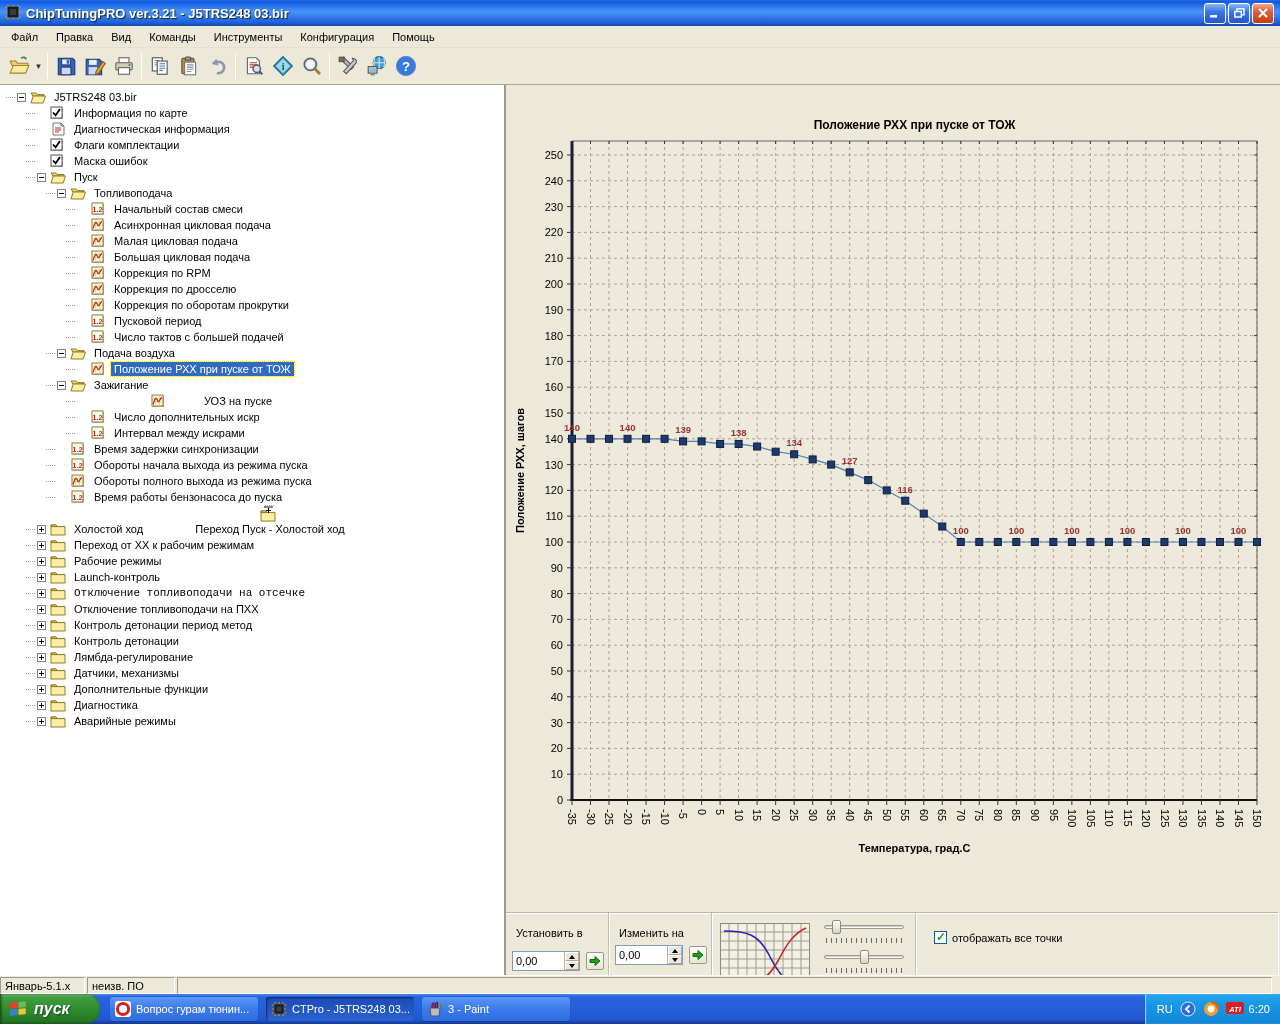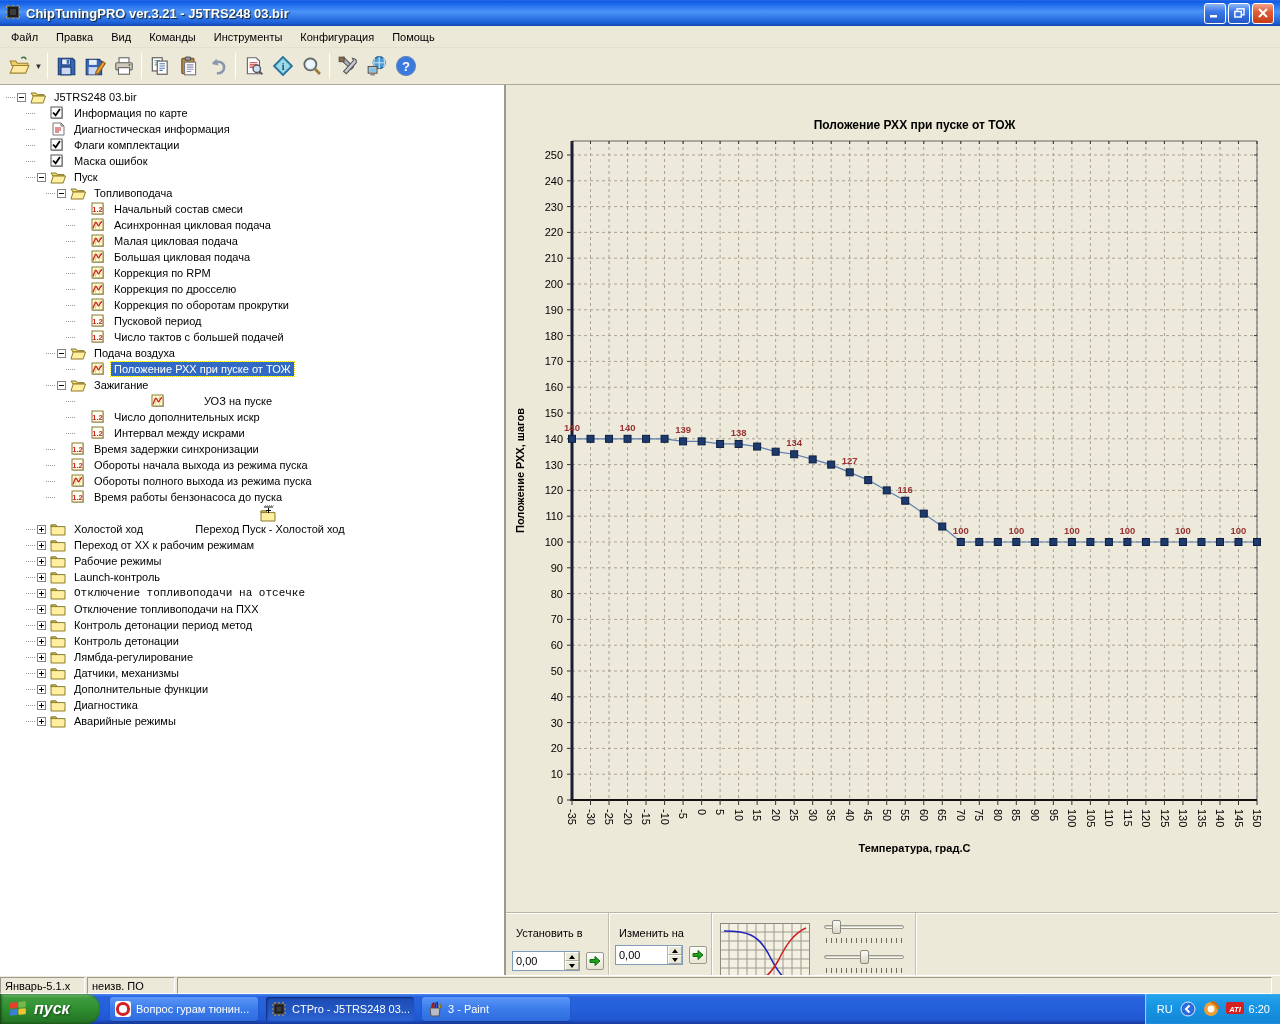--- a/index.html
+++ b/index.html
@@ -1151,20 +1151,26 @@
               <circle cx="4" cy="10.6" r="1.4" fill="#b05020"></circle>
                 <circle cx="12" cy="6" r="1.4" fill="#b05020"></circle>
             </svg>
           </div>
           <div class="interptext" style="left:144px; top:63px;">
             <div>Интер-</div>
             <div>поляция</div>
           </div>
         </div>
 
+        <div class="csec" style="flex:1; border-right:none;">
+          <div class="cb" style="left:18px; top:18px;">
+            <span class="cbbox checked"></span>
+            <span>отображать все точки</span>
+          </div>
+        </div>
       </div>
     </div>
   </div>
 
   <div class="statusbar" id="statusbar">
       <div class="scell" style="width: 85px;">Январь-5.1.x</div>
       <div class="scell" style="width: 88px;">неизв. ПО</div>
       <div class="scell" style="width: 1095px;"></div>
     </div>
 

